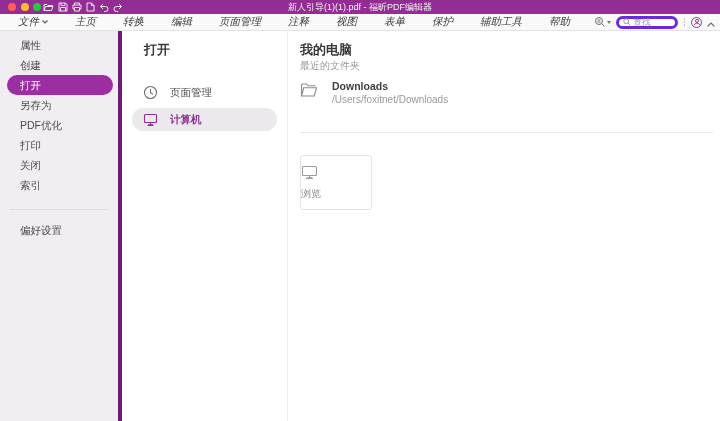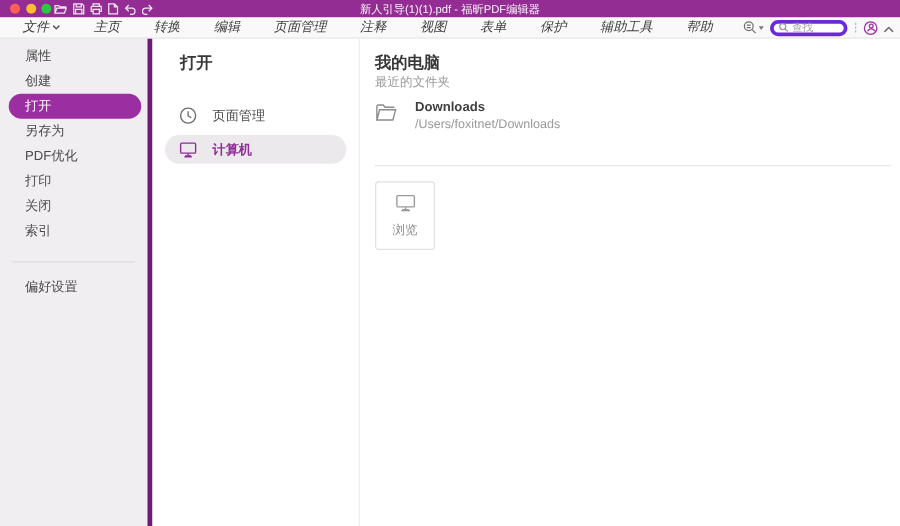--- a/index.html
+++ b/index.html
@@ -72,22 +72,22 @@
   .open-row.selected svg{stroke:var(--accent-text);}
 
   
   .content{position:absolute;left:288px;top:31px;width:432px;height:390px;background:#fff;padding-left:12px;}
   .section-label{font-size:10px;color:#9B999B;}
   .folder-row{display:flex;align-items:flex-start;gap:14px;margin-top:7px;padding-bottom:27px;
     border-bottom:1px solid #EAE8EA;margin-right:7px;cursor:default;}
   .folder-row svg{flex:none;display:block;stroke:#8C8A8C;fill:none;stroke-width:1.1;margin-top:2px;}
   .folder-name{font-size:10.5px;font-weight:bold;color:#3F3F3F;}
   .folder-path{font-size:10px;color:#9B999B;margin-top:2px;}
-  .browse-card{margin-top:12px;width:48px;height:55px;border:1px solid #E3E1E3;border-radius:3px;
-    display:flex;flex-direction:column;align-items:center;justify-content:center;cursor:default;}
+  .browse-card{margin-top:22px;width:72px;height:55px;border:1px solid #E3E1E3;border-radius:3px;
+    display:flex;flex-direction:column;align-items:flex-start;justify-content:center;cursor:default;}
   .browse-card svg{display:block;stroke:#9B999B;fill:none;stroke-width:1.1;}
   .browse-label{font-size:10px;color:#8C8A8C;margin-top:7px;}
 </style>
 </head>
 <body>
 
 <div class="titlebar">
   <div class="traffic">
     <span class="light red"></span>
     <span class="light yellow"></span>

